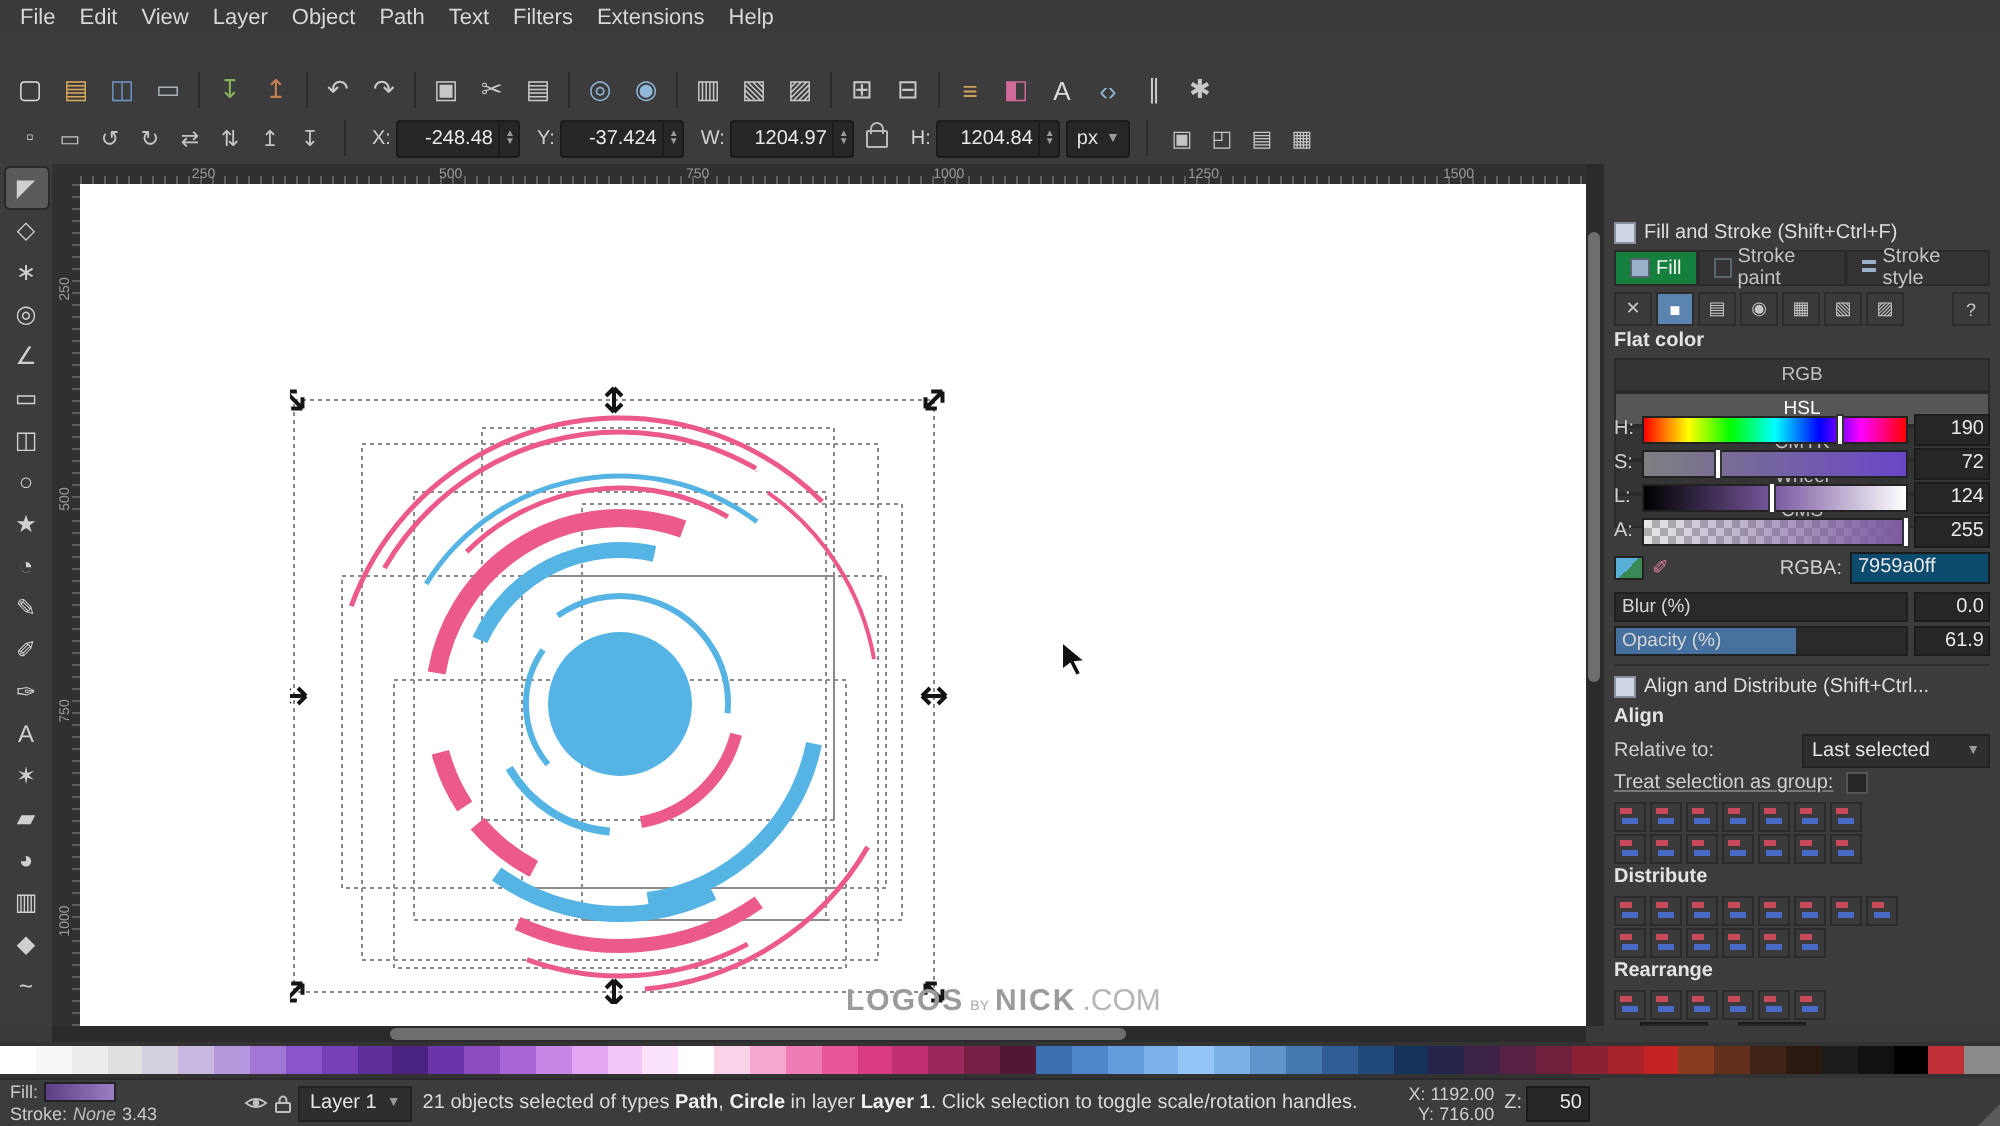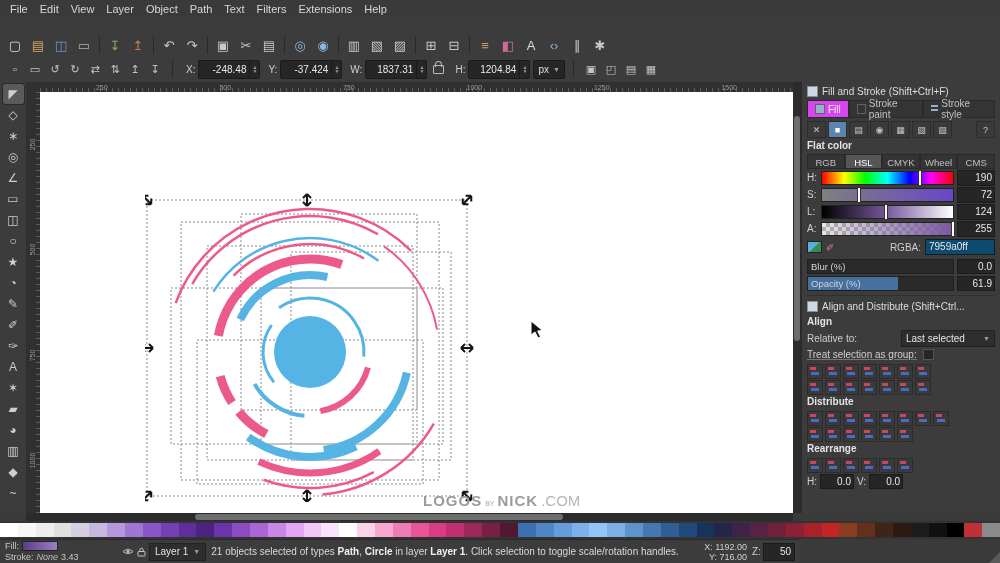--- a/index.html
+++ b/index.html
@@ -71,37 +71,37 @@
   .cursor{position:absolute;left:490px;top:228px;}
 
   .vscroll{position:absolute;left:793px;top:0;width:8px;bottom:0;background:#2b2b2b;}
   .vthumb{position:absolute;left:1px;right:1px;top:8%;height:52%;background:#6e6e6e;border-radius:3px;}
   .hscroll{position:absolute;left:26px;top:513px;width:767px;height:8px;background:#2b2b2b;}
   .hthumb{position:absolute;top:1px;bottom:1px;left:22%;width:48%;background:#6e6e6e;border-radius:3px;}
 
   
   .panel{position:absolute;left:801px;top:0;right:0;bottom:0;background:#3c3c3c;border-left:1px solid #2a2a2a;
          padding:2px 5px;box-sizing:border-box;font-size:10px;overflow:hidden;}
-  .dock-header{display:flex;align-items:center;gap:4px;height:15px;color:#dedede;font-size:10px;white-space:nowrap;overflow:hidden;}
+  .dock-header{display:flex;align-items:center;gap:4px;height:15px;color:#dedede;font-size:10px;white-space:nowrap;overflow:hidden;margin-top:25px;}
   .dh-icon{flex:0 0 9px;width:9px;height:9px;background:#cfd6e4;border:1px solid #87909e;}
   .dock-header.second{margin-top:4px;border-top:1px solid #2f2f2f;padding-top:3px;}
   .fs-tabs{display:flex;height:17px;border-bottom:1px solid #2a2a2a;margin-top:1px;}
   .fs-tab{display:flex;align-items:center;gap:3px;padding:0 7px;background:#343434;border:1px solid #2a2a2a;
           border-bottom:none;color:#c2c2c2;font-size:10px;}
-  .fs-tab.active{background:#d946ef;color:#f2f2f2;}
+  .fs-tab.active{background:#15803d;color:#f2f2f2;}
   .tab-icon{width:8px;height:8px;background:#9ab0c8;border:1px solid #5a6470;}
   .tab-icon.outline{background:transparent;}
   .tab-icon.lines{background:repeating-linear-gradient(180deg,#9ab0c8 0 2px,transparent 2px 4px);border:none;}
   .paint-row{display:flex;align-items:center;gap:2px;height:17px;margin-top:3px;}
   .paint-btn{width:17px;height:15px;display:flex;align-items:center;justify-content:center;background:#3a3a3a;
              border:1px solid #2c2c2c;color:#c6c6c6;font-size:9px;}
   .paint-btn.active{background:#5b84b0;color:#fff;}
   .paint-row > :last-child{margin-left:auto;}
   .flat-label,.sec-label{font-weight:bold;color:#e4e4e4;height:14px;line-height:14px;margin-top:1px;}
-  .cs-tabs{display:flex;height:15px;margin-top:1px;}
+  .cs-tabs{display:flex;height:27px;margin-top:1px;flex-direction:column;}
   .cs-tab{flex:1;text-align:center;line-height:15px;background:#343434;border:1px solid #2a2a2a;color:#c0c0c0;font-size:9.5px;}
   .cs-tab.active{background:#565656;color:#fff;}
   .hsl-row{display:flex;align-items:center;gap:3px;height:17px;}
   .s-label{width:11px;color:#d0d0d0;}
   .s-track{position:relative;flex:1;height:12px;border:1px solid #222;}
   .grad-h{background:linear-gradient(90deg,#f00,#ff0 17%,#0f0 33%,#0ff 50%,#00f 67%,#f0f 83%,#f00);}
   .grad-s{background:linear-gradient(90deg,#7f7f7f,#6a46c8);}
   .grad-l{background:linear-gradient(90deg,#000,#7959a0 50%,#fff);}
   .grad-a{background-color:#e8e8e8;
           background-image:linear-gradient(90deg,rgba(121,89,160,0),#7959a0),
@@ -234,21 +234,21 @@
     <span class="opt-label">Y:</span>
     <div class="spinbox">
       <span class="spin-val">-37.424</span>
       <span class="spin-arrows">
           <span>▲</span>
           <span>▼</span>
         </span>
     </div>
     <span class="opt-label">W:</span>
     <div class="spinbox">
-      <span class="spin-val">1837.31</span>
+      <span class="spin-val">1204.97</span>
       <span class="spin-arrows">
           <span>▲</span>
           <span>▼</span>
         </span>
     </div>
     <span class="lock-icon"></span>
     <span class="opt-label">H:</span>
     <div class="spinbox">
       <span class="spin-val">1204.84</span>
       <span class="spin-arrows">

